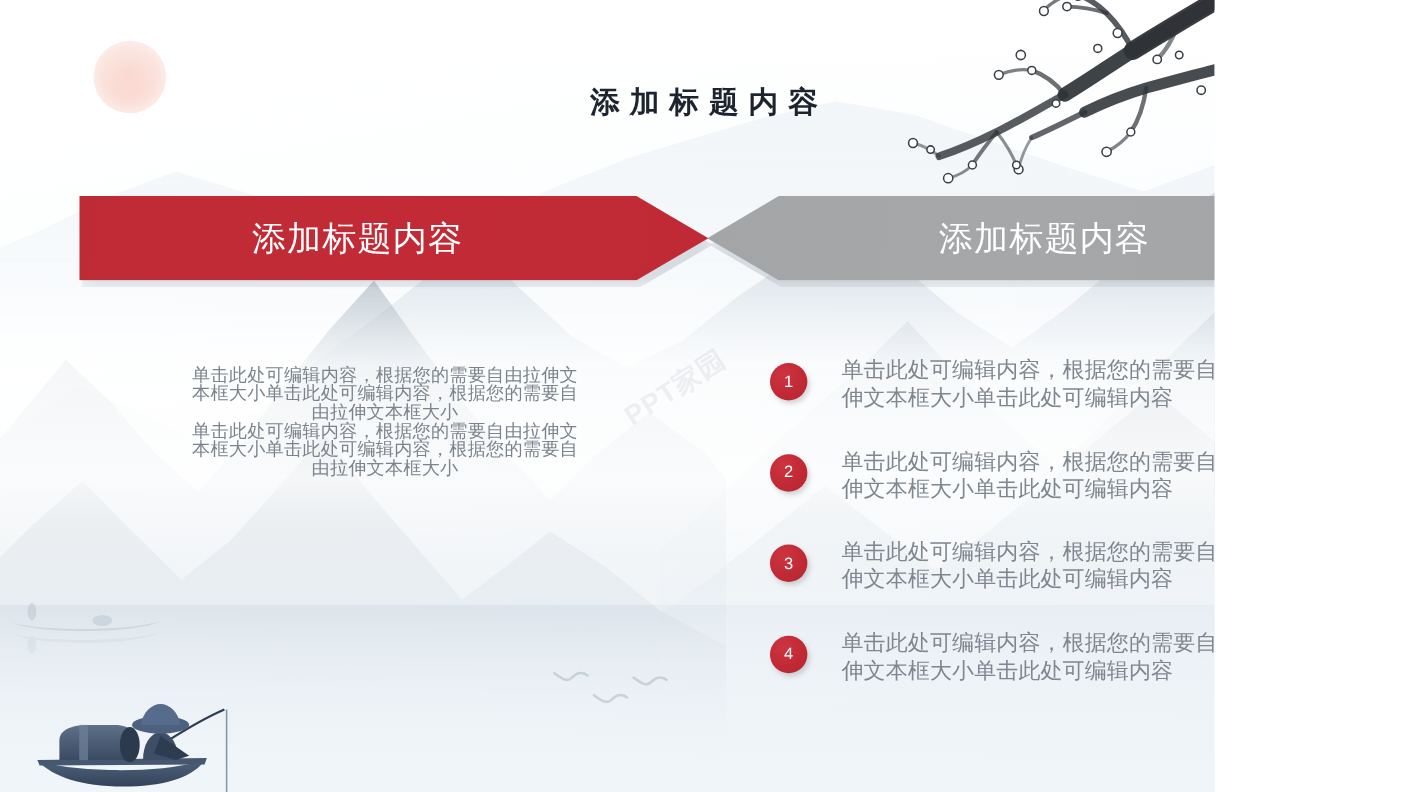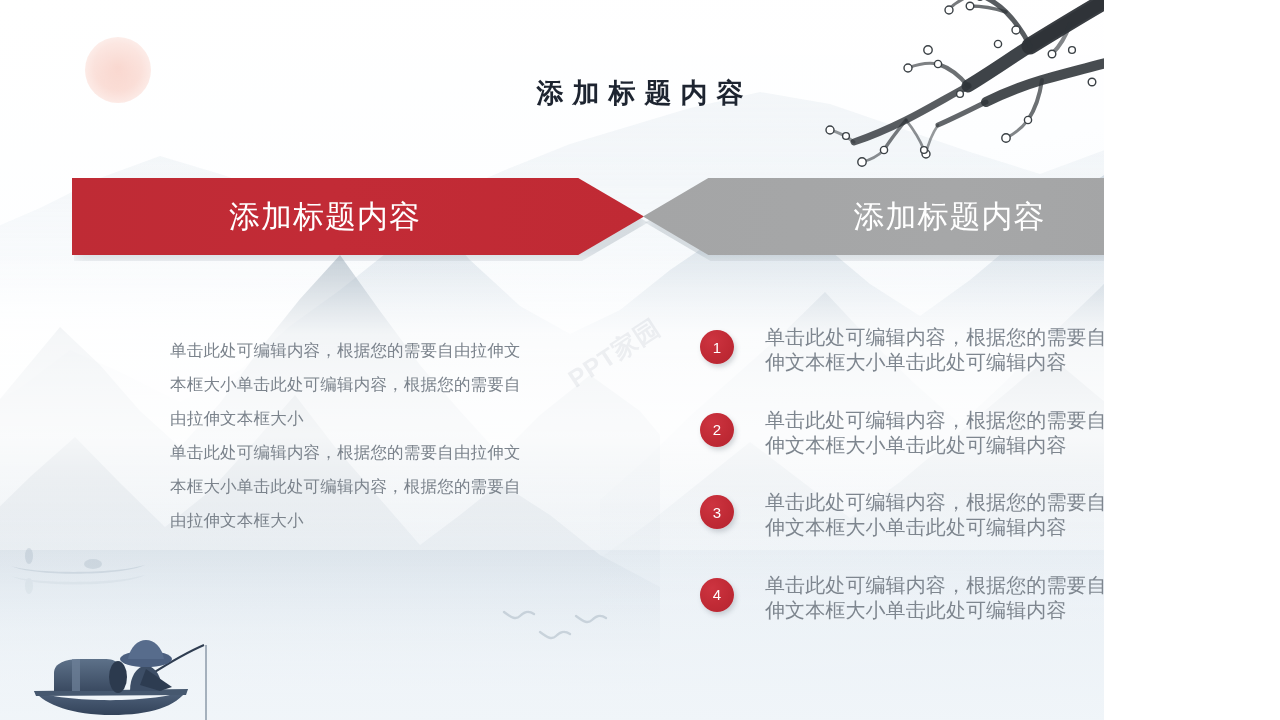--- a/index.html
+++ b/index.html
@@ -112,23 +112,24 @@
     left:643px; width:563px;
     background:linear-gradient(95deg,#a4a5a6 0%,#a6a7a8 55%,#a3a4a5 100%);
     -webkit-clip-path:polygon(11.6% 0, 100% 0, 100% 100%, 11.6% 100%, 0 50%);
     clip-path:polygon(11.6% 0, 100% 0, 100% 100%, 11.6% 100%, 0 50%);
     justify-content:center; padding-left:50px;
   }
 
   
   #left-body{
     position:absolute; left:170px; top:333px; width:360px;
+    text-align:center;
     color:#7b838c;
     font-size:16.5px;
-    line-height:34px;
+    line-height:17px;
     letter-spacing:.2px;
   }
   #left-body p{ margin:0; }
 
   
   #right-list{ position:absolute; left:695px; top:325px; width:520px; }
   .list-item{ position:relative; height:82.5px; }
   .num-badge{
     position:absolute; left:5px; top:5px;
     width:34px; height:34px; border-radius:50%;

